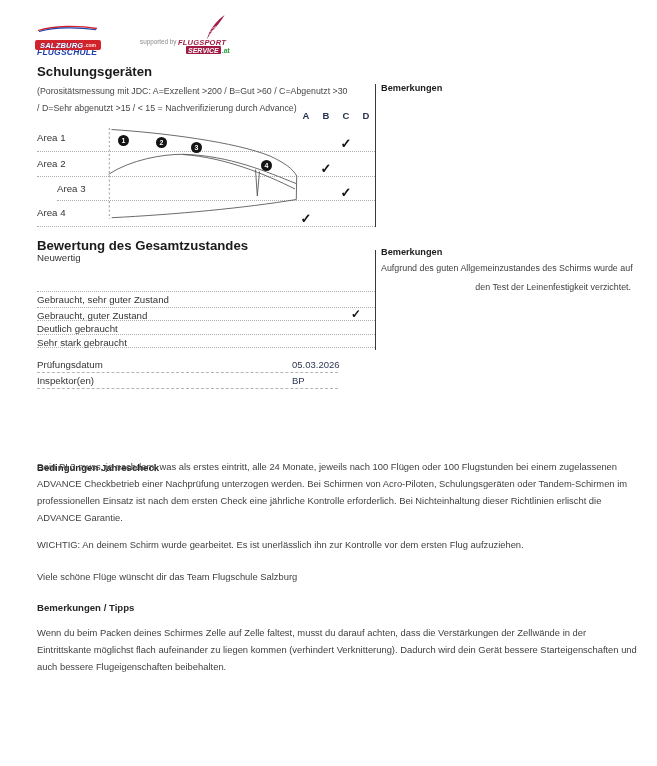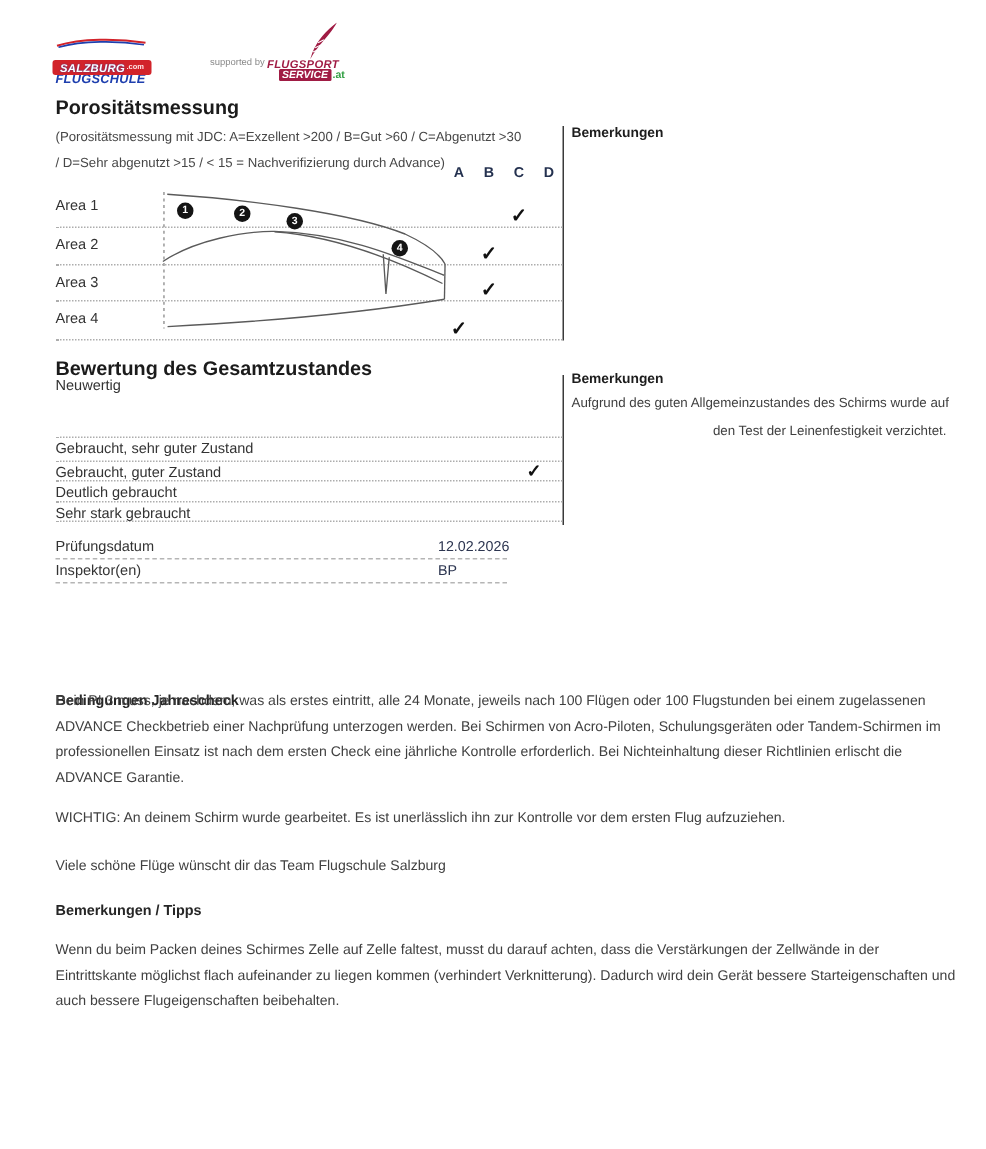--- a/index.html
+++ b/index.html
@@ -104,21 +104,21 @@
     </svg>
     <div class="abs logo2-name">FLUGSPORT</div>
     <div class="abs logo2-row">
       <div class="logo2-box">
           <span>SERVICE</span>
         </div>
       <span class="logo2-tld">.at</span>
     </div>
   </div>
 
-  <div class="abs sec-title poro-title">Porositätsmessung</div>
+  <div class="abs sec-title poro-title">Schulungsgeräten</div>
   <div class="abs poro-note">
     <div>(Porositätsmessung mit JDC: A=Exzellent &gt;200 / B=Gut &gt;60 / C=Abgenutzt &gt;30</div>
     <div>/ D=Sehr abgenutzt &gt;15 / &lt; 15 = Nachverifizierung durch Advance)</div>
   </div>
 
   <div class="abs col-heads">
     <span>A</span>
     <span>B</span>
     <span>C</span>
     <span>D</span>
@@ -135,21 +135,21 @@
       <span class="cell cC">✓</span>
       <span class="cell cD"></span>
     </div>
     <div class="poro-row" style="height:24px;">
       <span class="rowlabel">Area 2</span>
       <span class="cell cA"></span>
       <span class="cell cB">✓</span>
       <span class="cell cC"></span>
       <span class="cell cD"></span>
     </div>
-    <div class="poro-row" style="height:23px;">
+    <div class="poro-row" style="height:23px;margin-left:20px;">
       <span class="rowlabel">Area 3</span>
       <span class="cell cA"></span>
       <span class="cell cB">✓</span>
       <span class="cell cC"></span>
       <span class="cell cD"></span>
     </div>
     <div class="poro-row" style="height:25px;">
       <span class="rowlabel">Area 4</span>
       <span class="cell cA">✓</span>
       <span class="cell cB"></span>
@@ -202,21 +202,21 @@
 
   <div class="abs remarks2">
     <div class="remarks-label">Bemerkungen</div>
     <div class="txt">Aufgrund des guten Allgemeinzustandes des Schirms wurde auf</div>
     <div class="txt">den Test der Leinenfestigkeit verzichtet.</div>
   </div>
 
   <div class="abs meta-table">
     <div class="meta-row">
       <span class="rowlabel">Prüfungsdatum</span>
-      <span class="value">12.02.2026</span>
+      <span class="value">05.03.2026</span>
     </div>
     <div class="meta-row">
       <span class="rowlabel">Inspektor(en)</span>
       <span class="value">BP</span>
     </div>
   </div>
 
   <div class="abs para-title t-bedingungen">Bedingungen Jahrescheck</div>
   <div class="abs para p-bedingungen">Dein PI 3 muss, je nachdem, was als erstes eintritt, alle 24 Monate, jeweils nach 100 Flügen oder 100 Flugstunden bei einem zugelassenen ADVANCE Checkbetrieb einer Nachprüfung unterzogen werden. Bei Schirmen von Acro-Piloten, Schulungsgeräten oder Tandem-Schirmen im professionellen Einsatz ist nach dem ersten Check eine jährliche Kontrolle erforderlich. Bei Nichteinhaltung dieser Richtlinien erlischt die ADVANCE Garantie.</div>
   <div class="abs para p-wichtig">WICHTIG: An deinem Schirm wurde gearbeitet. Es ist unerlässlich ihn zur Kontrolle vor dem ersten Flug aufzuziehen.</div>

